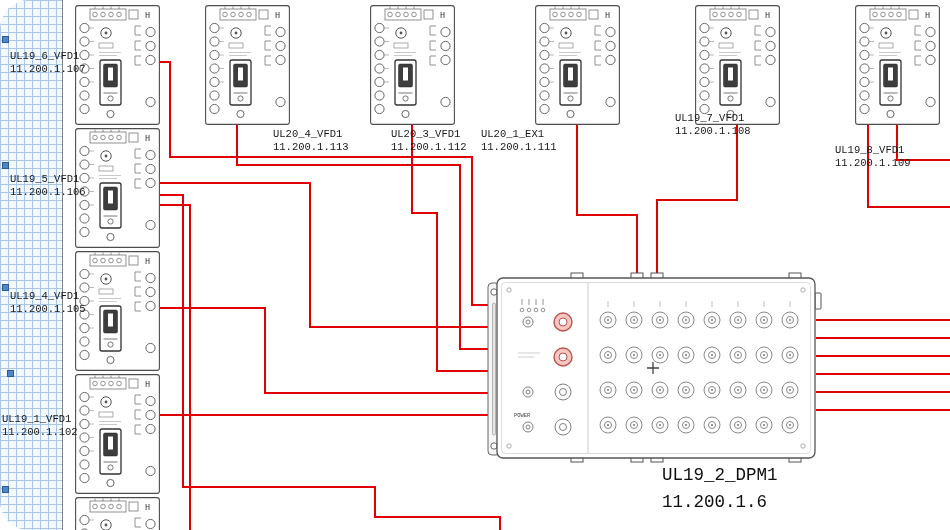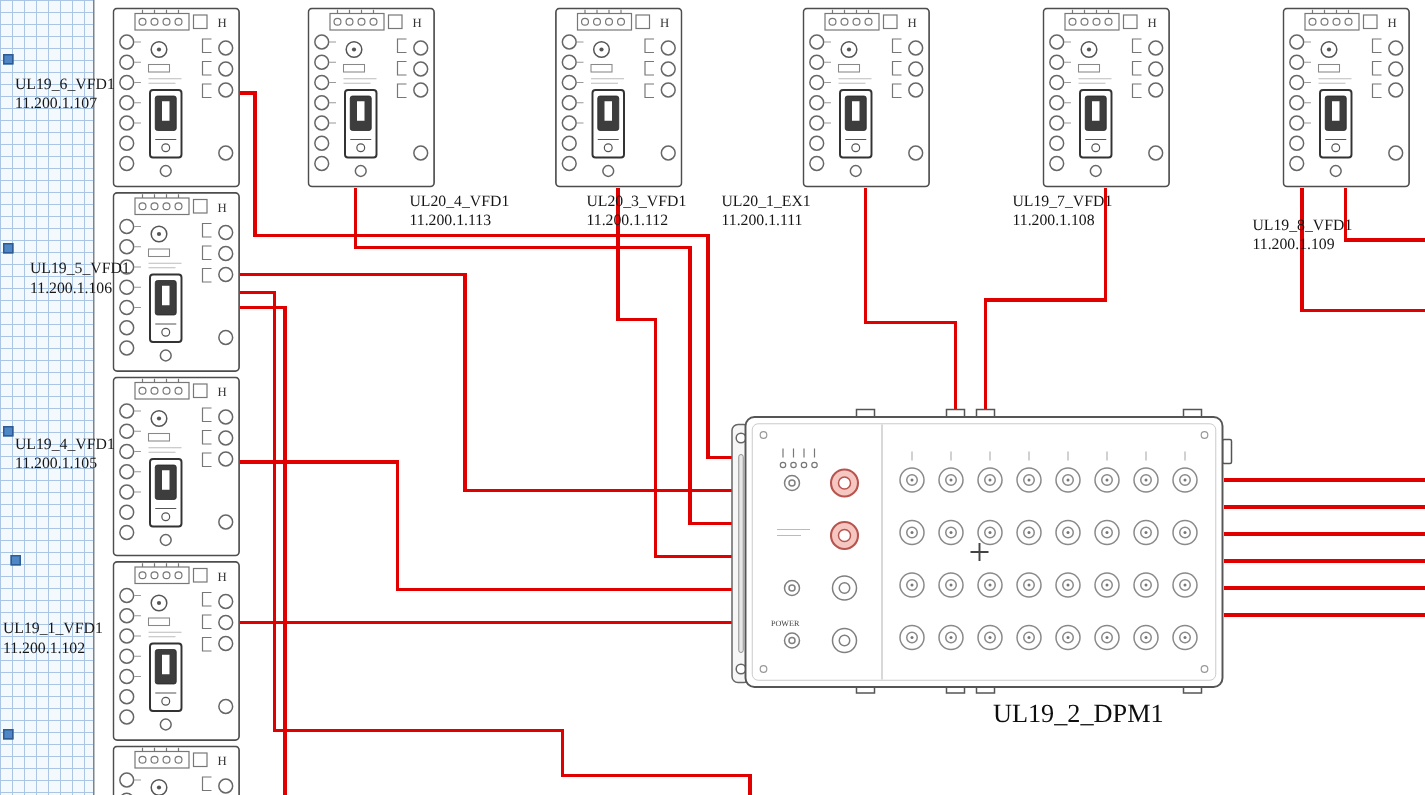--- a/index.html
+++ b/index.html
@@ -1,21 +1,21 @@
 <!DOCTYPE html>
 <html style="--wire: #e10000; --handle: #4f86c6; --hl-fill: #f6c6c0; --hl-stroke: #b85450; --gridline: #abc6e4;"><head>
 <meta charset="utf-8">
 <style>
   :root{
     --wire:#e10000; --handle:#4f86c6; --hl-fill:#f6c6c0; --hl-stroke:#b85450; --gridline:#abc6e4;
   }
   html,body{margin:0;padding:0;background:#fff;}
   .canvas{
     position:relative;width:950px;height:530px;overflow:hidden;background:#fff;
-    font-family:Liberation Serif, serif;color:#1a1a1a;
+    font-family:Liberation Mono, monospace;color:#1a1a1a;border-radius:29px;
   }
   .grid-strip{
     position:absolute;left:0;top:0;width:62px;height:530px;background-color:#f4f9fd;
     background-image:
       linear-gradient(to right, var(--gridline) 1px, transparent 1px),
       linear-gradient(to bottom, var(--gridline) 1px, transparent 1px);
     background-size:8px 8px;
   }
   .page-edge{position:absolute;left:62px;top:0;width:1px;height:530px;background:#7d838a;}
   .wires{position:absolute;left:0;top:0;}
@@ -171,21 +171,21 @@
   <div class="dev" style="left:855px;top:5px">
       <svg width="85" height="120">
         <use href="#vfd-sym"></use>
       </svg>
     </div>
 
   <div class="lbl" style="left:10px;top:50px">
     <div>UL19_6_VFD1</div>
     <div>11.200.1.107</div>
   </div>
-  <div class="lbl" style="left:20px;top:173px">
+  <div class="lbl" style="left:10px;top:173px">
     <div>UL19_5_VFD1</div>
     <div>11.200.1.106</div>
   </div>
   <div class="lbl" style="left:10px;top:290px">
     <div>UL19_4_VFD1</div>
     <div>11.200.1.105</div>
   </div>
   <div class="lbl" style="left:2px;top:413px">
     <div>UL19_1_VFD1</div>
     <div>11.200.1.102</div>
@@ -196,21 +196,21 @@
     <div>11.200.1.113</div>
   </div>
   <div class="lbl" style="left:391px;top:128px">
     <div>UL20_3_VFD1</div>
     <div>11.200.1.112</div>
   </div>
   <div class="lbl" style="left:481px;top:128px">
     <div>UL20_1_EX1</div>
     <div>11.200.1.111</div>
   </div>
-  <div class="lbl" style="left:675px;top:128px">
+  <div class="lbl" style="left:675px;top:112px">
     <div>UL19_7_VFD1</div>
     <div>11.200.1.108</div>
   </div>
   <div class="lbl" style="left:835px;top:144px">
     <div>UL19_8_VFD1</div>
     <div>11.200.1.109</div>
   </div>
 
   <div class="dpm">
     <svg width="348" height="206" viewBox="0 0 348 206">
@@ -385,20 +385,21 @@
           <circle cx="310" cy="160" r="3.5" fill="none" stroke="#8a8a8a" stroke-width="1"></circle>
           <circle cx="310" cy="160" r="1" fill="#777"></circle>
         </g>
 
       <path d="M167,103 h12 M173,97 v12" stroke="#444" stroke-width="1.3"></path>
     </svg>
   </div>
 
   <div class="dpm-label">
     <div>UL19_2_DPM1</div>
+    <div>11.200.1.6</div>
   </div>
 
   <div class="handle" style="left:2px;top:36px"></div>
   <div class="handle" style="left:2px;top:162px"></div>
   <div class="handle" style="left:2px;top:284px"></div>
   <div class="handle" style="left:7px;top:370px"></div>
   <div class="handle" style="left:2px;top:486px"></div>
 
 </div>
 

